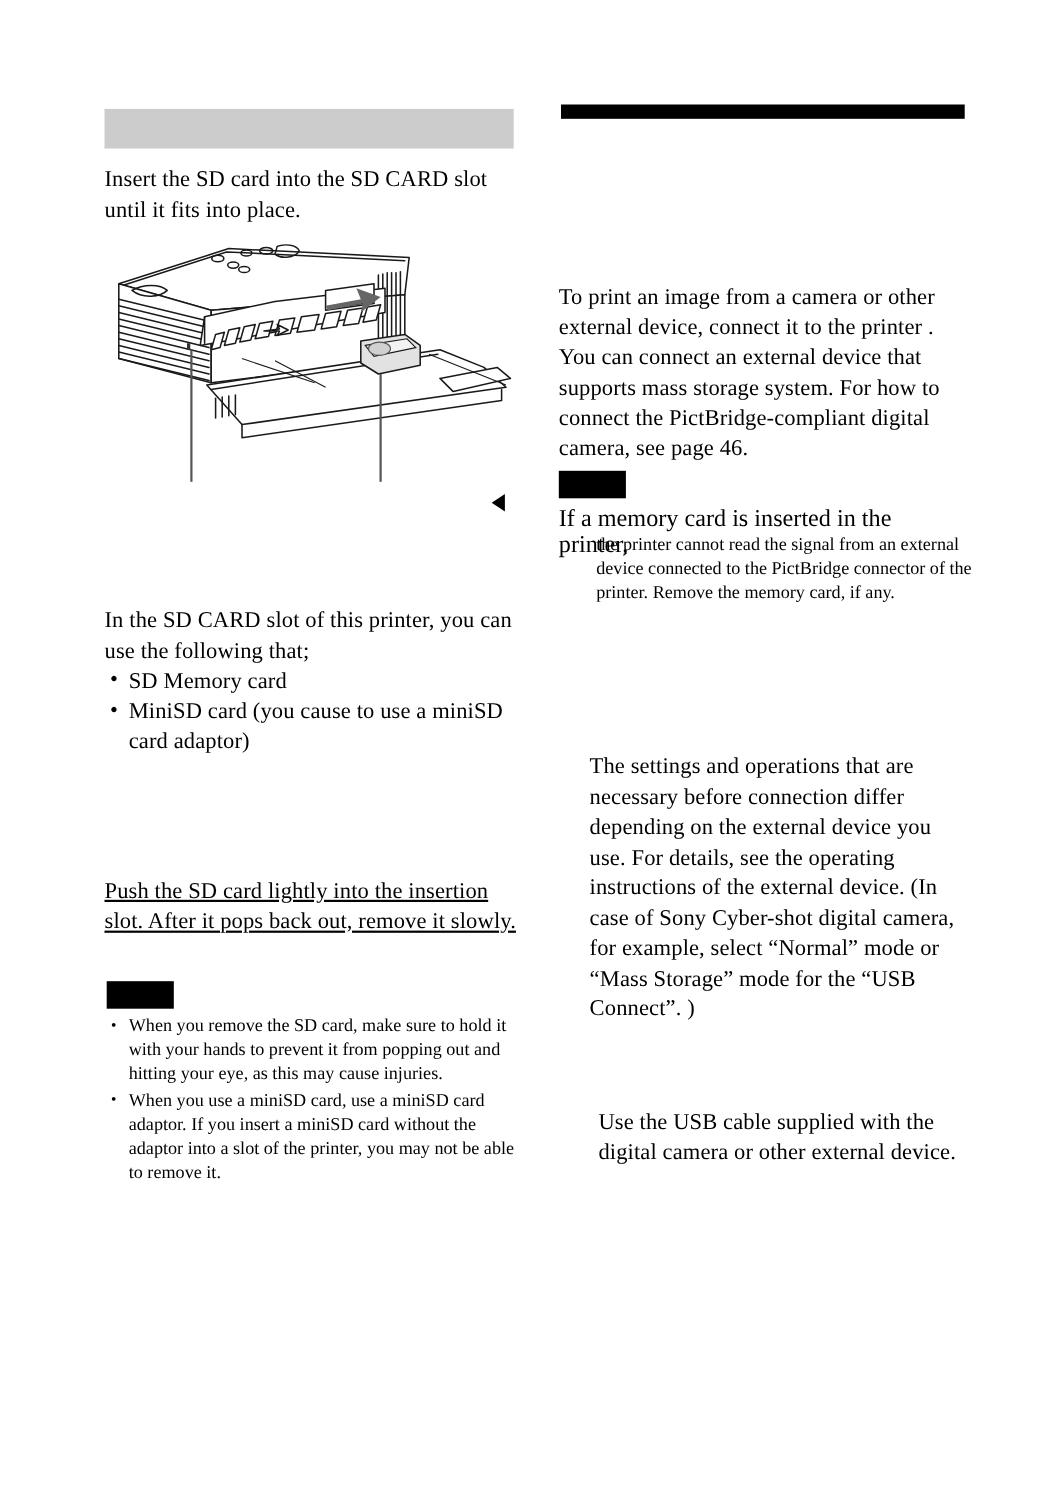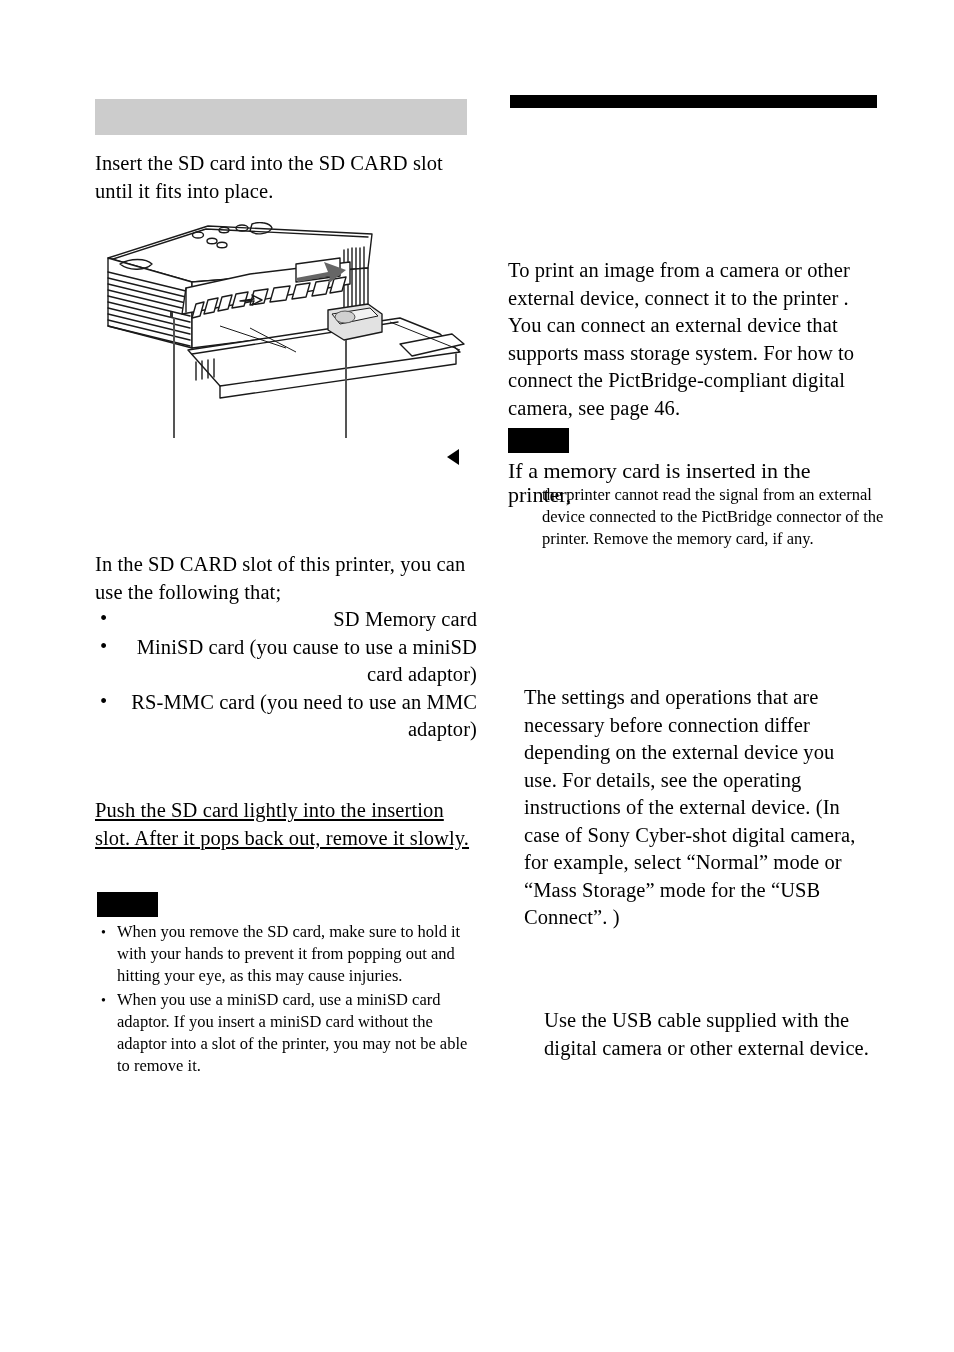--- a/index.html
+++ b/index.html
@@ -89,29 +89,29 @@
   }
   ul.bullets.small > li::before {
     left: 4px;
     font-size: 14px;
     top: 1px;
   }
 
   
   #intro-paragraph      { left: 95px;  top: 150px; width: 380px; }
   #media-paragraph      { left: 95px;  top: 551px; width: 382px; }
-  #media-list           { left: 95px;  top: 606px; width: 382px; text-align: right; }
+  #media-list           { left: 95px;  top: 606px; width: 382px; }
   #remove-paragraph     { left: 95px;  top: 797px; width: 382px; text-decoration: underline; }
   #left-note-list       { left: 97px;  top: 921px; width: 378px; }
 
   
   #connect-paragraph    { left: 508px; top: 257px; width: 368px; }
   #right-note-lead      { left: 508px; top: 459px; width: 370px; }
   #right-note-body      { left: 508px; top: 484px; width: 360px; }
-  #settings-paragraph   { left: 524px; top: 684px; width: 335px; }
+  #settings-paragraph   { left: 536px; top: 684px; width: 335px; }
   #usb-paragraph        { left: 544px; top: 1007px; width: 325px; }
 
   
   #printer-figure {
     left: 100px;
     top: 222px;
     width: 380px;
     height: 250px;
   }
   #printer-figure svg { display: block; }
@@ -227,21 +227,20 @@
     </svg>
   </div>
 
   <div class="abs pointer-triangle"></div>
 
   <p class="abs body-text" id="media-paragraph">In the SD CARD slot of this printer, you can use the following that;</p>
 
   <ul class="abs body-text bullets" id="media-list">
     <li>SD Memory card</li>
     <li>MiniSD card (you cause to use a miniSD card adaptor)</li>
-    <li>RS-MMC card (you need to use an MMC adaptor)</li>
   </ul>
 
   <p class="abs body-text" id="remove-paragraph">Push the SD card lightly into the insertion slot.  After it pops back out,  remove it slowly.</p>
 
   <div class="abs note-tag left"></div>
 
   <ul class="abs note-text bullets small" id="left-note-list">
     <li>When you remove the SD card, make sure to hold it with your hands to prevent it from popping out and hitting your eye, as this may cause injuries.</li>
     <li style="margin-top:2px">When you use a miniSD card, use a miniSD card adaptor.  If you insert a miniSD card without the adaptor into a slot of the printer, you may not be able to remove it.</li>
   </ul>

